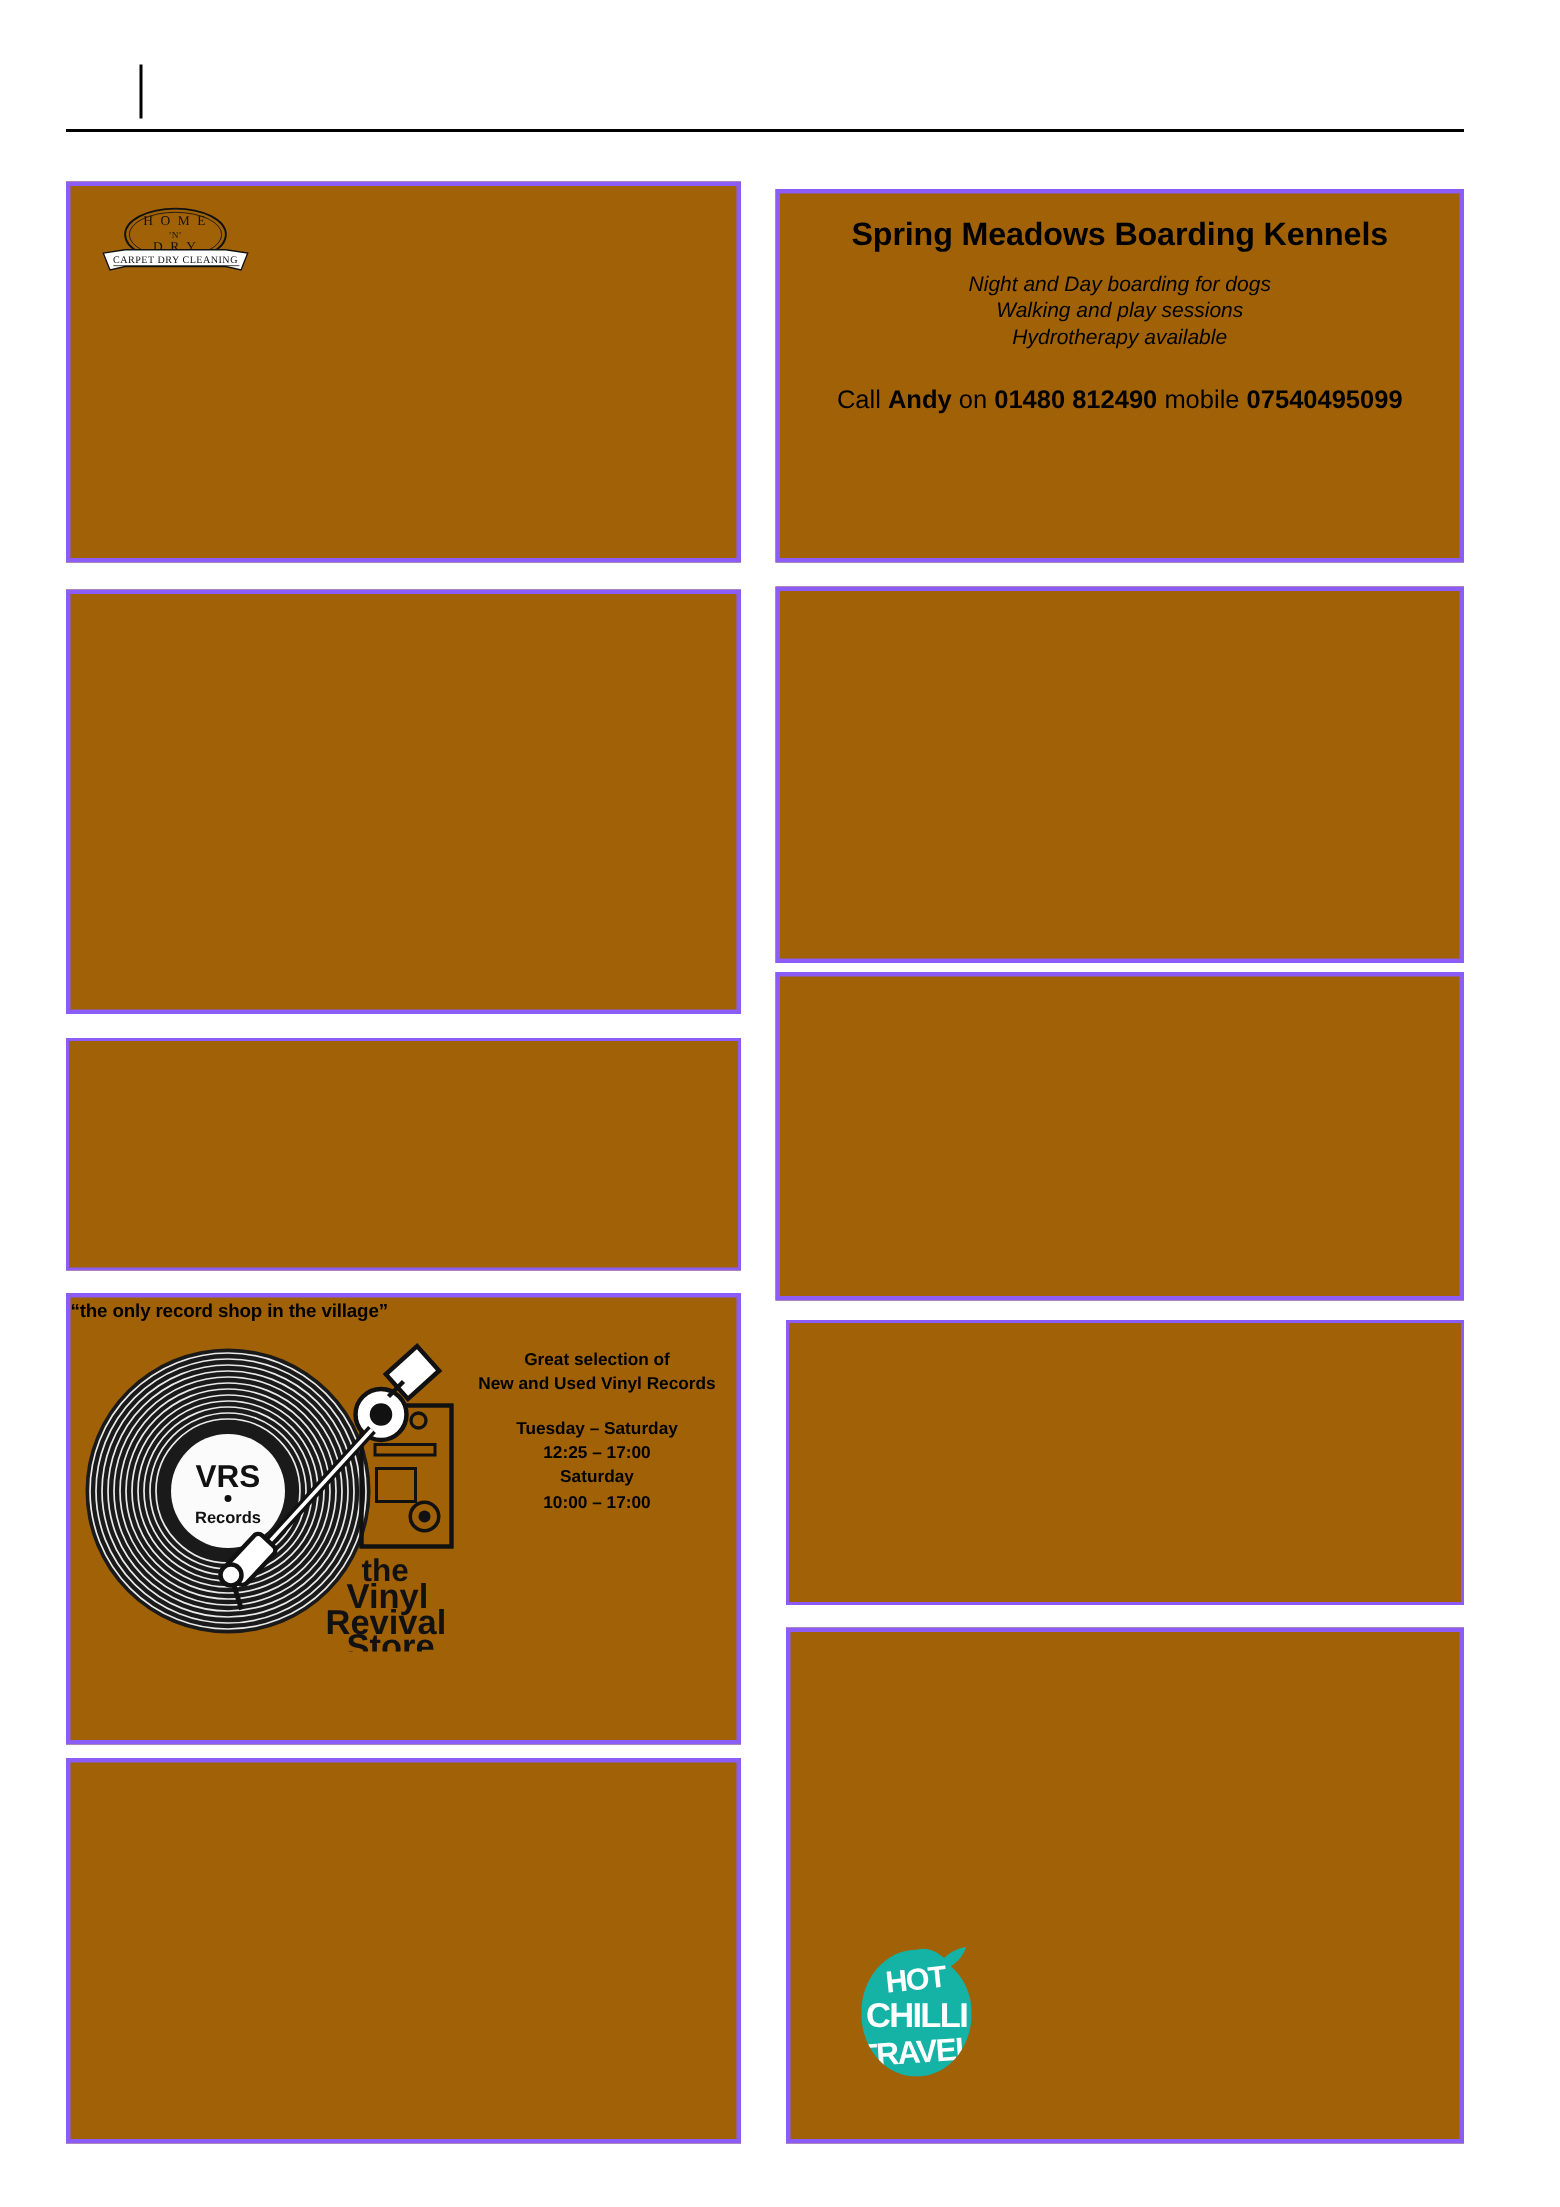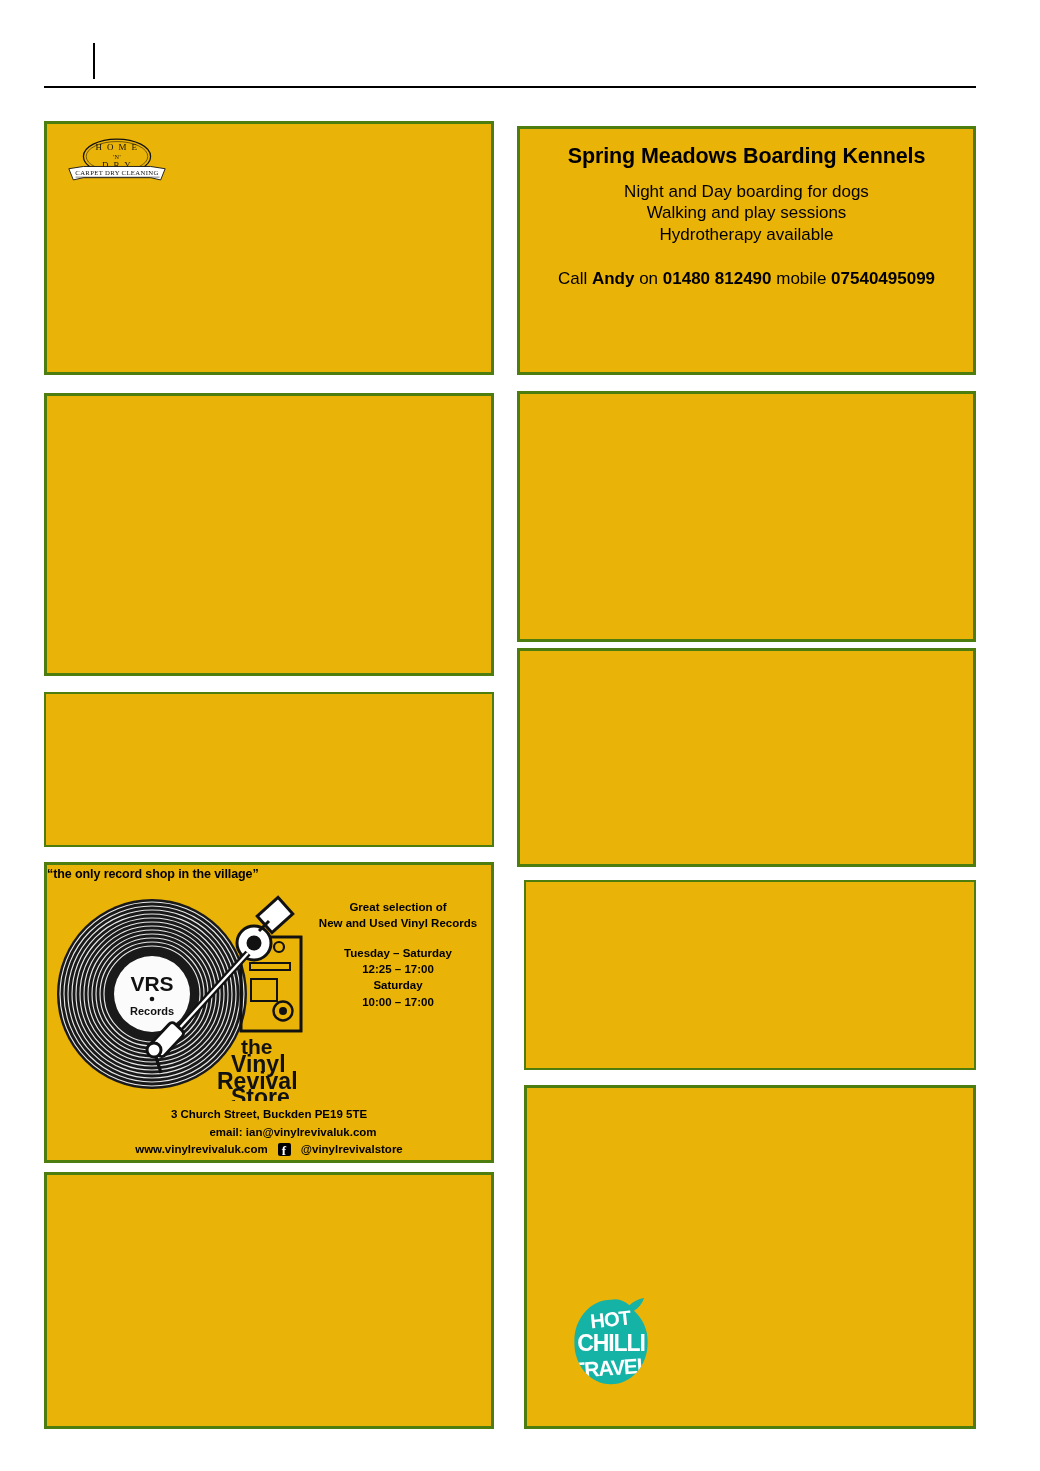--- a/index.html
+++ b/index.html
@@ -35,22 +35,22 @@
     top: 86px;
     width: 932px;
     height: 2px;
     background: #000000;
   }
 
   
   .ad {
     position: absolute;
     box-sizing: border-box;
-    border: 2px solid #4d7c0f;
-    background: #eab308;
+    border: 2px solid #8b5cf6;
+    background: #a16207;
     overflow: hidden;
   }
   .ad.thick { border-width: 3px; }
 
   
   .hnd-logo {
     position: absolute;
     left: 14px;
     top: 10px;
     width: 112px;
@@ -63,22 +63,23 @@
     text-align: center;
     line-height: 1.28;
   }
   .kennel-title {
     font-size: 21.5px;
     font-weight: bold;
     letter-spacing: -0.1px;
     margin-bottom: 10px;
   }
   .kennel-line {
-    font-size: 17px;
+    font-size: 14px;
     font-weight: normal;
+    font-style: italic;
   }
   .kennel-gap { height: 22px; }
   .kennel-call { font-size: 17px; white-space: nowrap; }
   .kennel-call b { font-weight: bold; }
 
   
   .vinyl-inner {
     position: relative;
     width: 100%;
     height: 100%;
@@ -258,29 +259,20 @@
           <div>New and Used Vinyl Records</div>
         </div>
         <div class="blk">
           <div>Tuesday – Saturday</div>
           <div>12:25 – 17:00</div>
           <div>Saturday</div>
           <div>10:00 – 17:00</div>
         </div>
       </div>
 
-      <div class="vinyl-footer">
-        <span class="addr">3 Church Street, Buckden PE19 5TE</span>
-        <span class="email">email: ian@vinylrevivaluk.com</span>
-        <span class="vinyl-social">
-          <span>www.vinylrevivaluk.com</span>
-          <span class="fb-icon"></span>
-          <span>@vinylrevivalstore</span>
-        </span>
-      </div>
 
     </div>
   </div>
 
   <div class="ad thick" style="left:44px; top:1172px; width:450px; height:257px;"></div>
 
   <div class="ad thick" style="left:517px; top:126px; width:459px; height:249px;">
     <div class="kennel-inner">
       <div class="kennel-title">Spring Meadows Boarding Kennels</div>
       <div class="kennel-line">Night and Day boarding for dogs</div>

